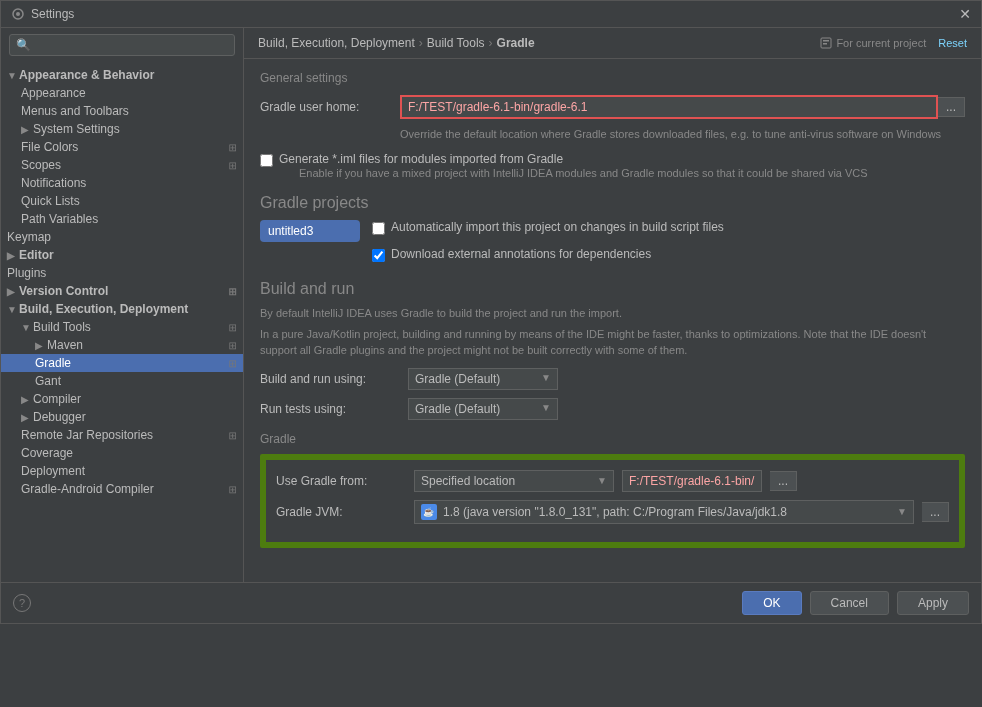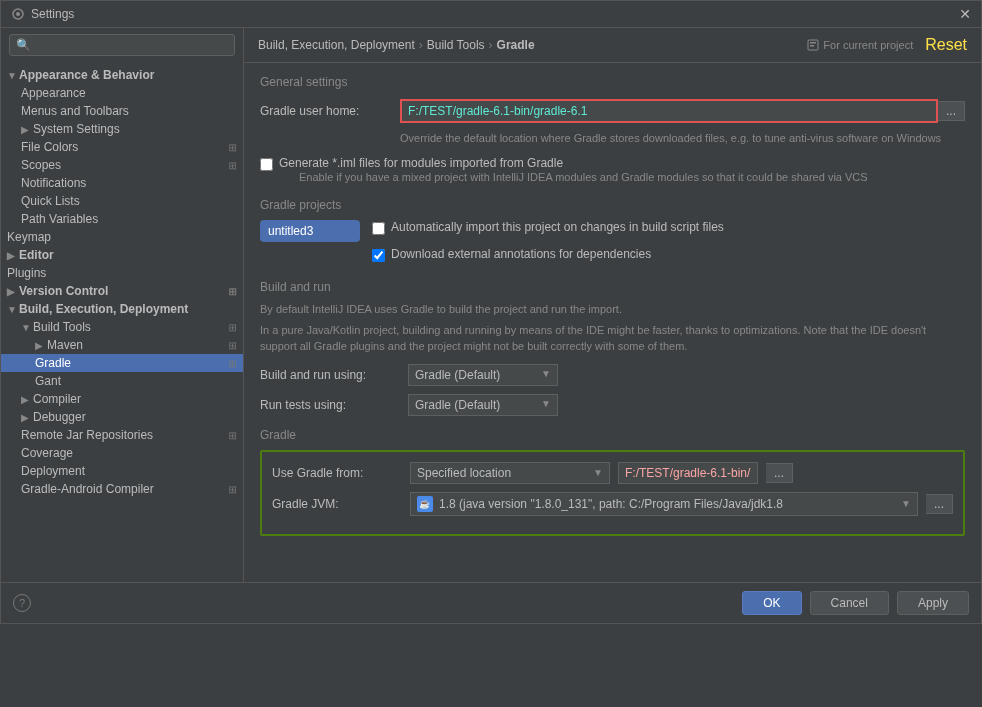--- a/index.html
+++ b/index.html
@@ -176,23 +176,23 @@
 
     .for-current-project {
       color: #888;
       font-size: 11px;
       display: flex;
       align-items: center;
       gap: 4px;
     }
 
     .reset-btn {
-      color: #fde047;
-      cursor: pointer;
-      font-size: 16px;
+      color: #7dd3fc;
+      cursor: pointer;
+      font-size: 11px;
       text-decoration: none;
     }
 
     .panel-body {
       flex: 1;
       overflow-y: auto;
       padding: 12px 16px;
     }
 
     .section-label {
@@ -211,21 +211,21 @@
       width: 140px;
       color: #bbbbbb;
       font-size: 12px;
       flex-shrink: 0;
     }
 
     .text-input {
       background: #45494a;
       border: 1px solid #5e6060;
       padding: 3px 6px;
-      color: #5eead4;
+      color: #fca5a5;
       font-size: 12px;
       outline: none;
       flex: 1;
     }
 
     .text-input.red-border {
       border: 2px solid #e05252;
     }
 
     .browse-btn {
@@ -263,21 +263,21 @@
 
     .checkbox-sublabel {
       color: #888;
       font-size: 11px;
       margin-left: 20px;
       line-height: 1.4;
     }
 
     .section-divider {
       color: #888;
-      font-size: 12px;
+      font-size: 16px;
       margin: 12px 0 8px 0;
     }
 
     .projects-section {
       display: flex;
       gap: 12px;
       margin-bottom: 12px;
     }
 
     .projects-list {
@@ -352,21 +352,21 @@
       margin-left: auto;
     }
 
     .gradle-section-label {
       color: #888;
       font-size: 12px;
       margin: 12px 0 8px 0;
     }
 
     .gradle-box {
-      border: 2px solid #4d7c0f;
+      border: 6px solid #4d7c0f;
       border-radius: 2px;
       padding: 10px;
     }
 
     .gradle-row {
       display: flex;
       align-items: center;
       margin-bottom: 8px;
       gap: 8px;
     }

